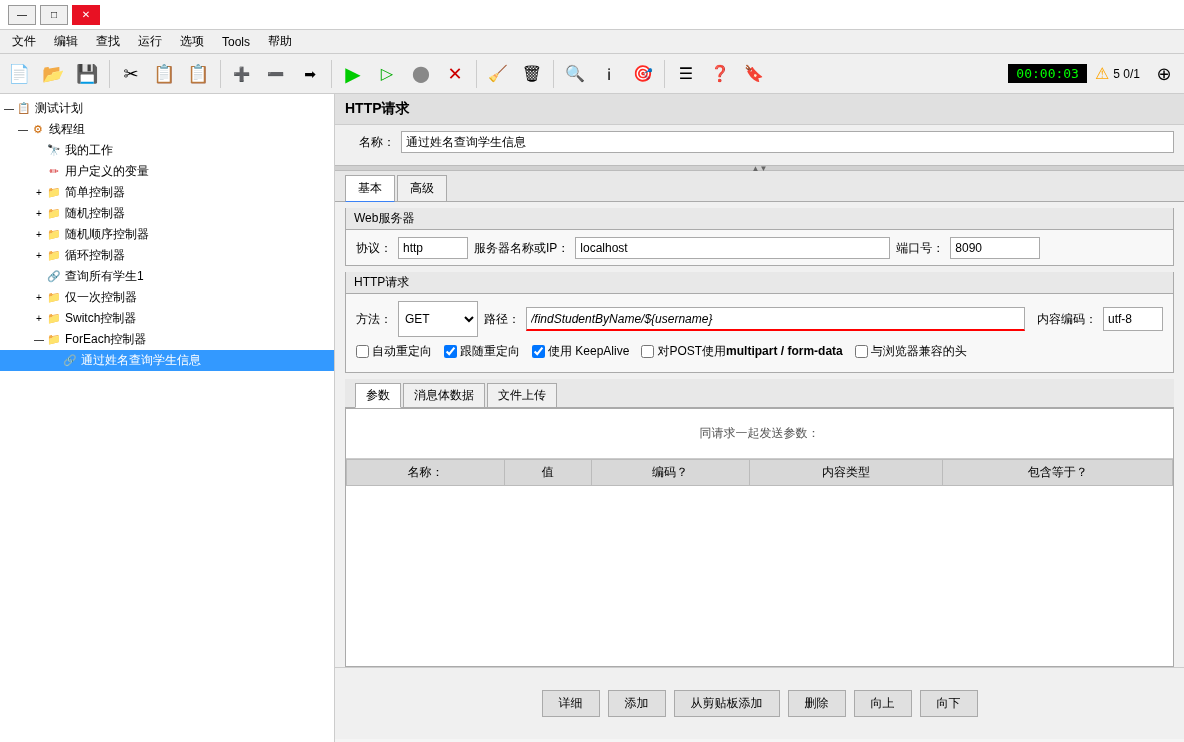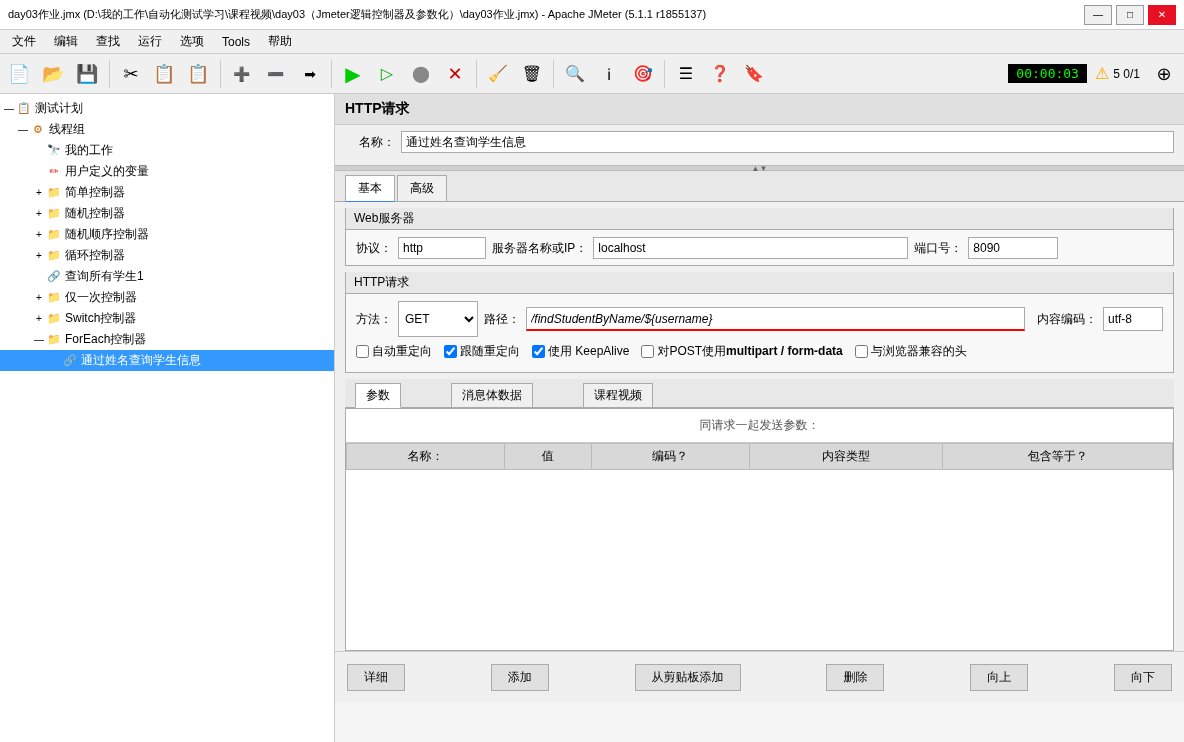--- a/index.html
+++ b/index.html
@@ -68,42 +68,41 @@
     .path-input { flex: 1; height: 24px; border: 1px solid #aaa; padding: 0 4px; font-size: 12px; background: #fff; }
     .path-input.has-underline { border-bottom: 2px solid red; font-style: italic; }
     
     .encoding-label { font-size: 12px; margin-left: 6px; }
     .encoding-input { width: 60px; height: 24px; border: 1px solid #aaa; padding: 0 4px; font-size: 12px; background: #fff; }
     
     .checkbox-row { display: flex; align-items: center; gap: 12px; margin: 6px 0; }
     .checkbox-item { display: flex; align-items: center; gap: 3px; font-size: 12px; }
     
     
-    #sub-tabs-bar { display: flex; border-bottom: 1px solid #aaa; background: #e8e8e8; padding: 4px 10px 0; margin: 0 10px; gap: 48px; }
+    #sub-tabs-bar { display: flex; border-bottom: 1px solid #aaa; background: #e8e8e8; padding: 4px 10px 0; margin: 0 10px; }
     .sub-tab { padding: 3px 10px; border: 1px solid #aaa; border-bottom: none; background: #f0f0f0; cursor: pointer; font-size: 12px; margin-right: 2px; }
     .sub-tab.active { background: #fff; border-bottom: 1px solid #fff; margin-bottom: -1px; }
     
     
     #param-section { margin: 0 10px; border: 1px solid #aaa; background: #fff; }
     .param-header-row { background: #e8e8e8; }
-    .send-together-label { text-align: center; padding: 8px; font-size: 12px; color: #555; border-bottom: 1px solid #ccc; }
+    .send-together-label { text-align: center; padding: 16px; font-size: 12px; color: #555; border-bottom: 1px solid #ccc; }
     
     table { width: 100%; border-collapse: collapse; }
     th { background: #d8d8d8; border: 1px solid #bbb; padding: 4px 8px; font-size: 12px; font-weight: normal; text-align: center; }
     .table-body-area { min-height: 180px; }
     
     
-    #bottom-buttons { display: flex; justify-content: space-between; gap: 8px; padding: 12px; border-top: 1px solid #ccc; background: #f0f0f0; }
+    #bottom-buttons { display: flex; justify-content: center; gap: 8px; padding: 22px; border-top: 1px solid #ccc; background: #f0f0f0; }
     .action-btn { padding: 4px 16px; border: 1px solid #aaa; background: #e0e0e0; cursor: pointer; font-size: 12px; }
   </style>
 </head>
 <body>
 
 <div id="title-bar">
-  <span style="font-size:11px; overflow:hidden; white-space:nowrap; text-overflow:ellipsis; max-width:1050px;">day03作业.jmx (D:\我的工作\自动化测试学习\课程视频\day03（Jmeter逻辑控制器及参数化）\day03作业.jmx) - Apache JMeter (5.1.1 r1855137)</span>
   <div id="window-controls">
     <button class="win-btn">—</button>
     <button class="win-btn">□</button>
     <button class="win-btn" style="background:#e81123; color:#fff; border-color:#e81123;">✕</button>
   </div>
 </div>
 
 <div id="menu-bar">
 <span class="menu-item">文件</span>
     <span class="menu-item">编辑</span>
@@ -243,21 +242,21 @@
       <div id="tabs-bar">
         <div class="tab active">基本</div>
         <div class="tab">高级</div>
       </div>
 
       <div class="section-group">
         <div class="section-header">Web服务器</div>
         <div class="section-content">
           <div class="inline-row">
             <span class="field-label">协议：</span>
-            <input class="small-input" type="text" style="width: 88px;" value="http">
+            <input class="small-input" type="text" style="width: 70px;" value="http">
             <span class="field-label">服务器名称或IP：</span>
             <input class="small-input" type="text" style="width: 315px;" value="localhost">
             <span class="field-label">端口号：</span>
             <input class="small-input" type="text" style="width: 90px;" value="8090">
           </div>
         </div>
       </div>
 
       <div class="section-group">
         <div class="section-header">HTTP请求</div>
@@ -297,21 +296,21 @@
               <input type="checkbox" style="">
               <span>与浏览器兼容的头</span>
             </label>
           </div>
         </div>
       </div>
 
       <div id="sub-tabs-bar">
         <div class="sub-tab active">参数</div>
         <div class="sub-tab">消息体数据</div>
-        <div class="sub-tab">课程视频</div>
+        <div class="sub-tab">文件上传</div>
       </div>
 
       <div id="param-section">
         <div class="send-together-label">同请求一起发送参数：</div>
         <table>
           <thead>
             <tr class="param-header-row">
               <th>名称：</th>
               <th>值</th>
               <th>编码？</th>

